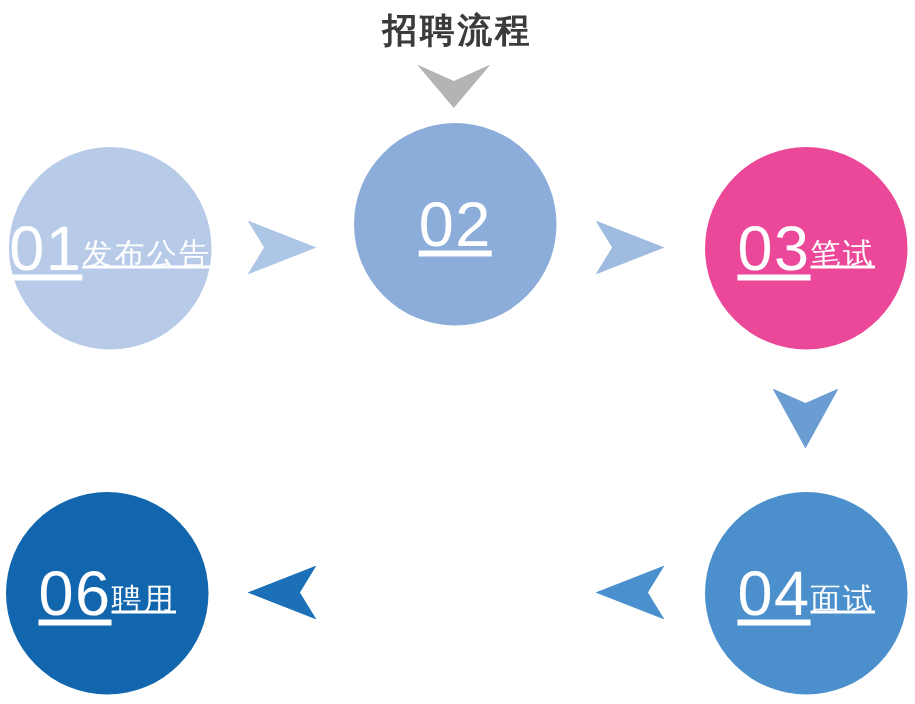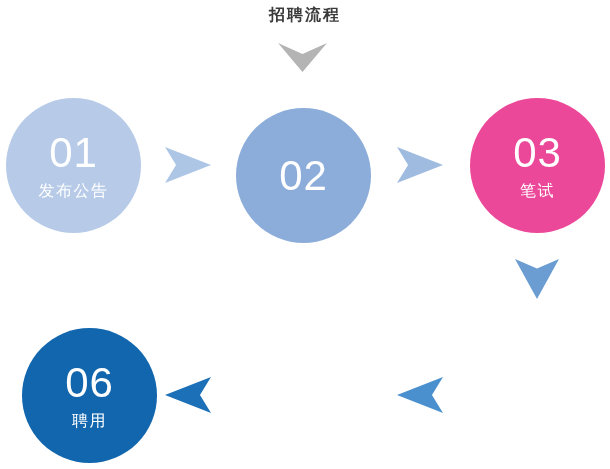--- a/index.html
+++ b/index.html
@@ -14,63 +14,63 @@
     height: 469px;
     background: #ffffff;
     overflow: hidden;
   }
   .title {
     position: absolute;
     left: 0;
     top: 5px;
     width: 610px;
     text-align: center;
-    font-size: 16px;
+    font-size: 23px;
     font-weight: bold;
     color: #3b3b3b;
     letter-spacing: 2px;
   }
   .chevron-down {
     position: absolute;
     left: 278px;
     top: 43px;
     width: 49px;
     height: 29px;
     clip-path: polygon(0% 0%, 50% 100%, 100% 0%, 50% 38%);
   }
   .circle {
     position: absolute;
     width: 135px;
     height: 135px;
     border-radius: 50%;
     display: flex;
-    flex-direction: column;
     align-items: center;
     justify-content: center;
     color: #ffffff;
     text-align: center;
+    text-decoration: underline;
   }
   .circle .num {
     font-size: 42px;
     font-weight: 300;
     line-height: 1;
     letter-spacing: 1px;
   }
   .circle .lbl {
     margin-top: 8px;
-    font-size: 16px;
+    font-size: 20px;
     letter-spacing: 1.5px;
     line-height: 1.1;
   }
   .pos1 { left: 6px;   top: 98px;  }
-  .pos2 { left: 236px; top: 108px;  }
+  .pos2 { left: 236px; top: 82px;  }
   .pos3 { left: 470px; top: 98px;  }
   .pos4 { left: 470px; top: 328px; }
   .pos5 { left: 236px; top: 328px; }
-  .pos6 { left: 22px;   top: 328px; }
+  .pos6 { left: 4px;   top: 328px; }
   .arrow {
     position: absolute;
   }
   .arrow.right {
     width: 46px;
     height: 36px;
     clip-path: polygon(0% 0%, 100% 50%, 0% 100%, 24% 50%);
   }
   .arrow.left {
     width: 46px;
@@ -110,20 +110,24 @@
 
   <div class="arrow right a23" style="background-color: rgb(159, 188, 224);"></div>
 
   <div class="circle pos3" style="background-color: #ec4899;">
     <div class="num">03</div>
     <div class="lbl">笔试</div>
   </div>
 
   <div class="arrow down a34" style="background-color: rgb(107, 157, 211);"></div>
 
+  <div class="circle pos4" style="background-color: rgb(75, 144, 205);">
+    <div class="num">04</div>
+    <div class="lbl">面试</div>
+  </div>
 
   <div class="arrow left a45" style="background-color: rgb(74, 144, 206);"></div>
 
 
   <div class="arrow left a56" style="background-color: rgb(27, 112, 183);"></div>
 
   <div class="circle pos6" style="background-color: rgb(17, 102, 173);">
     <div class="num">06</div>
     <div class="lbl">聘用</div>
   </div>

